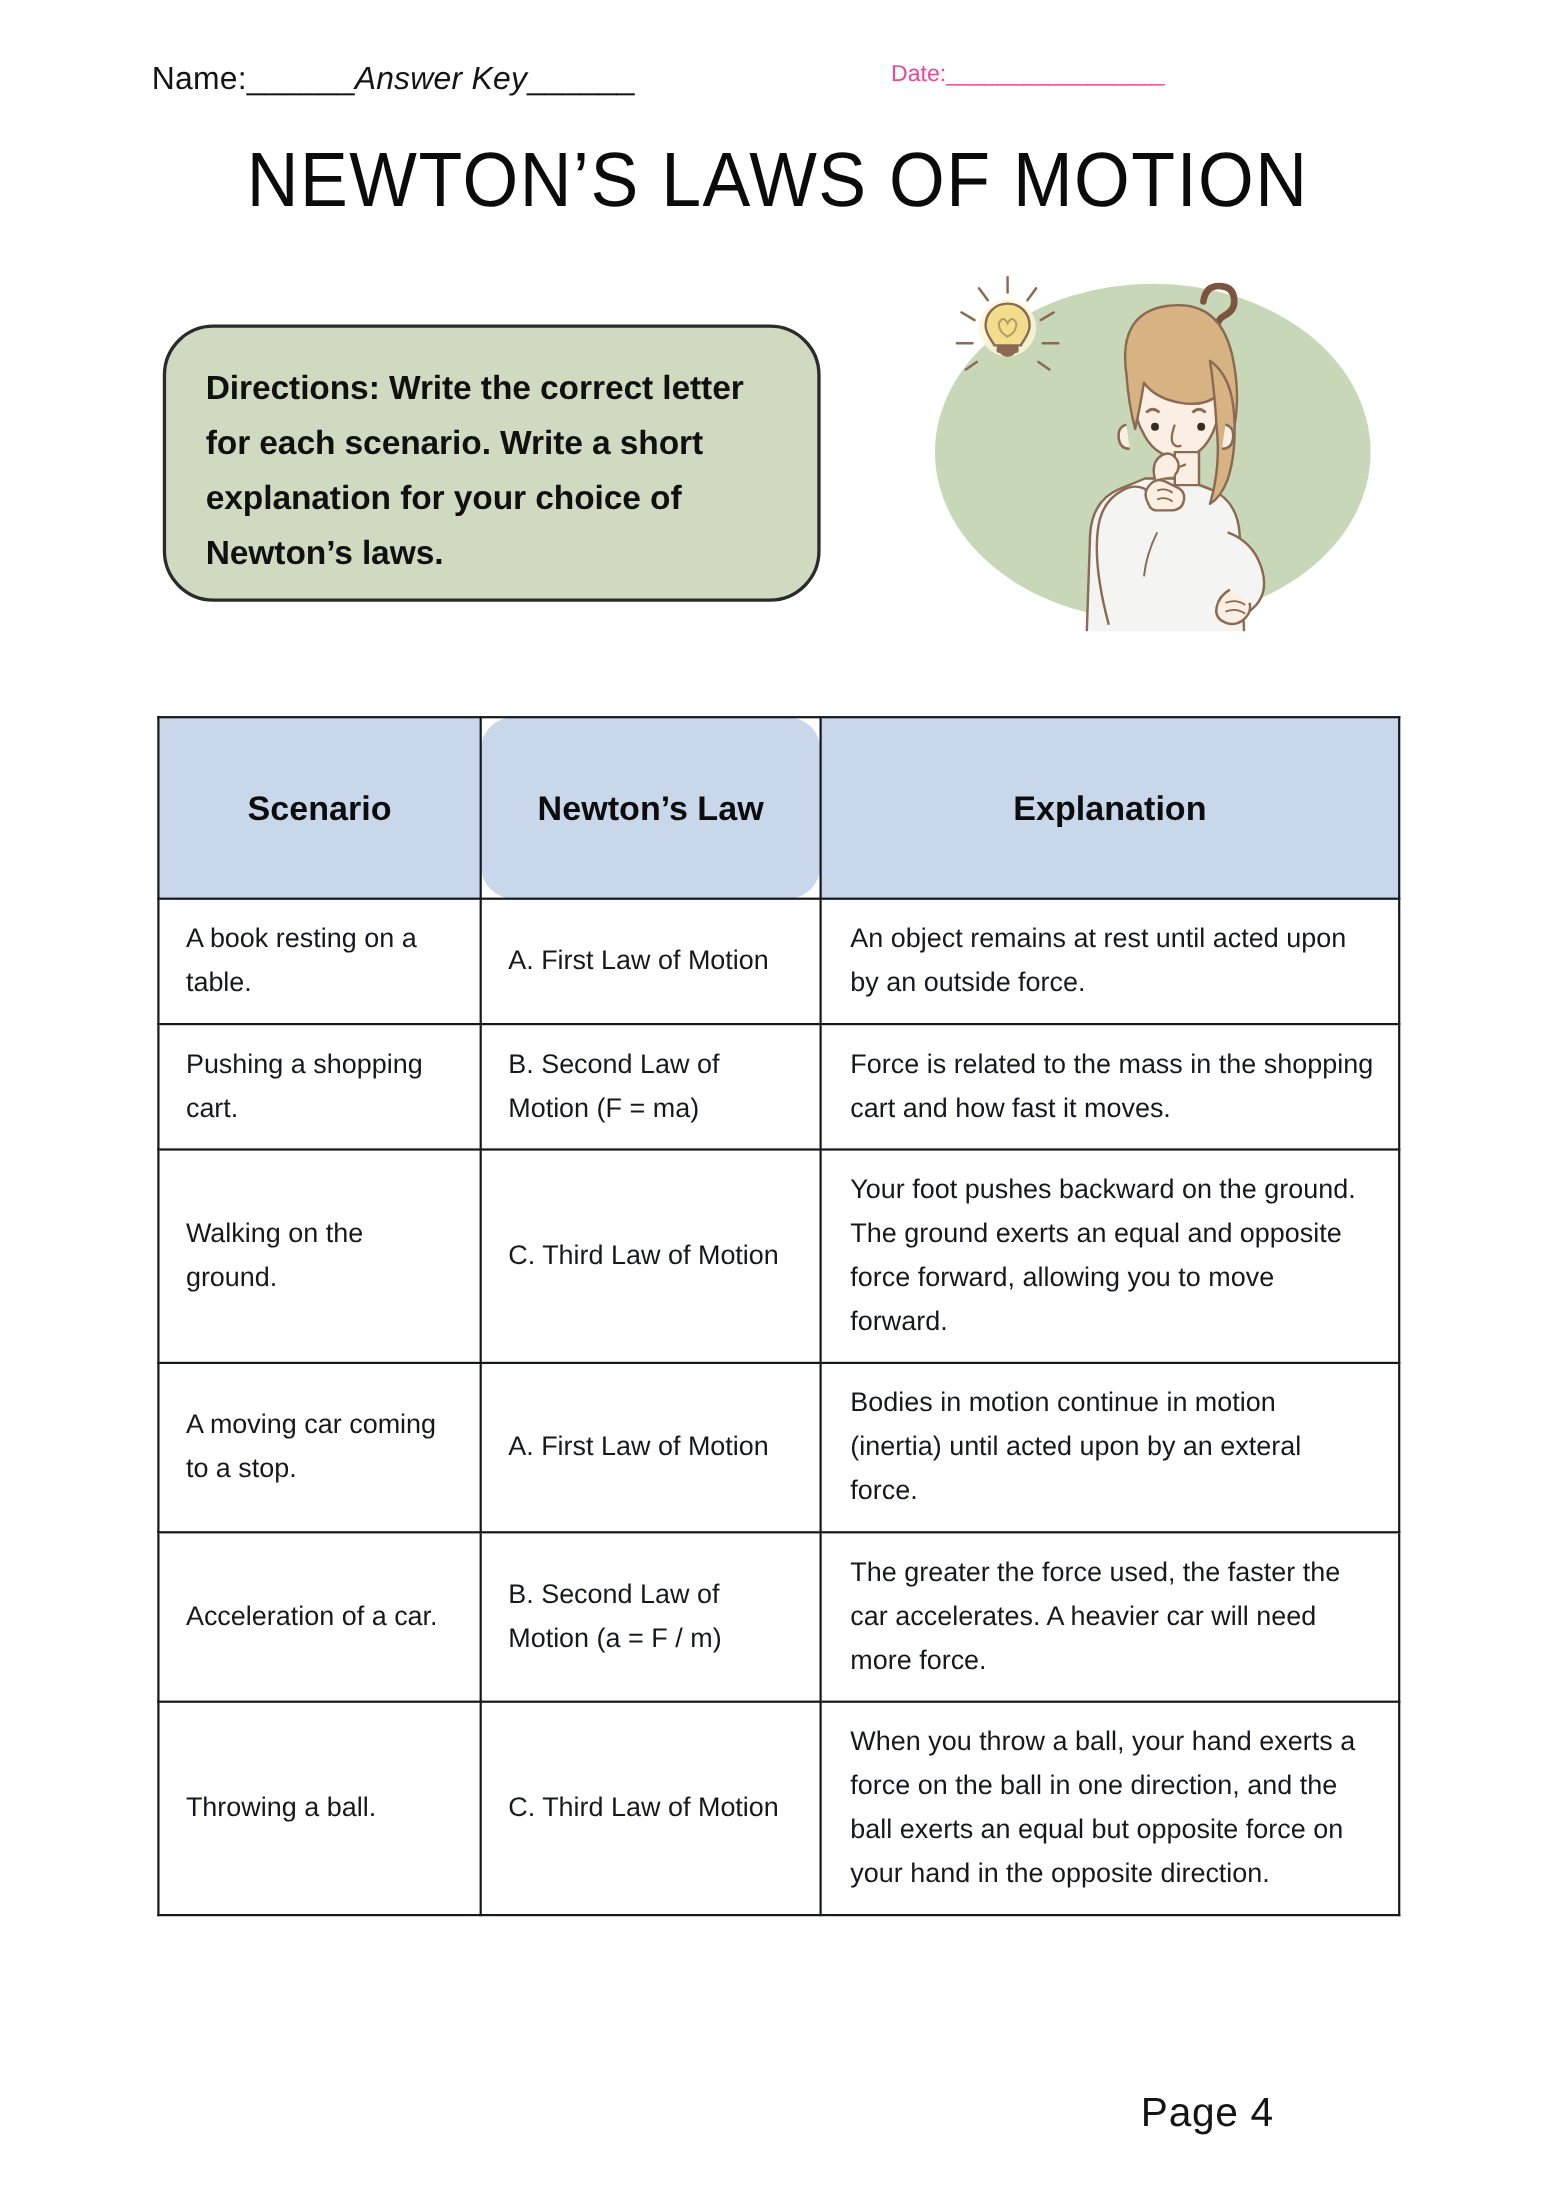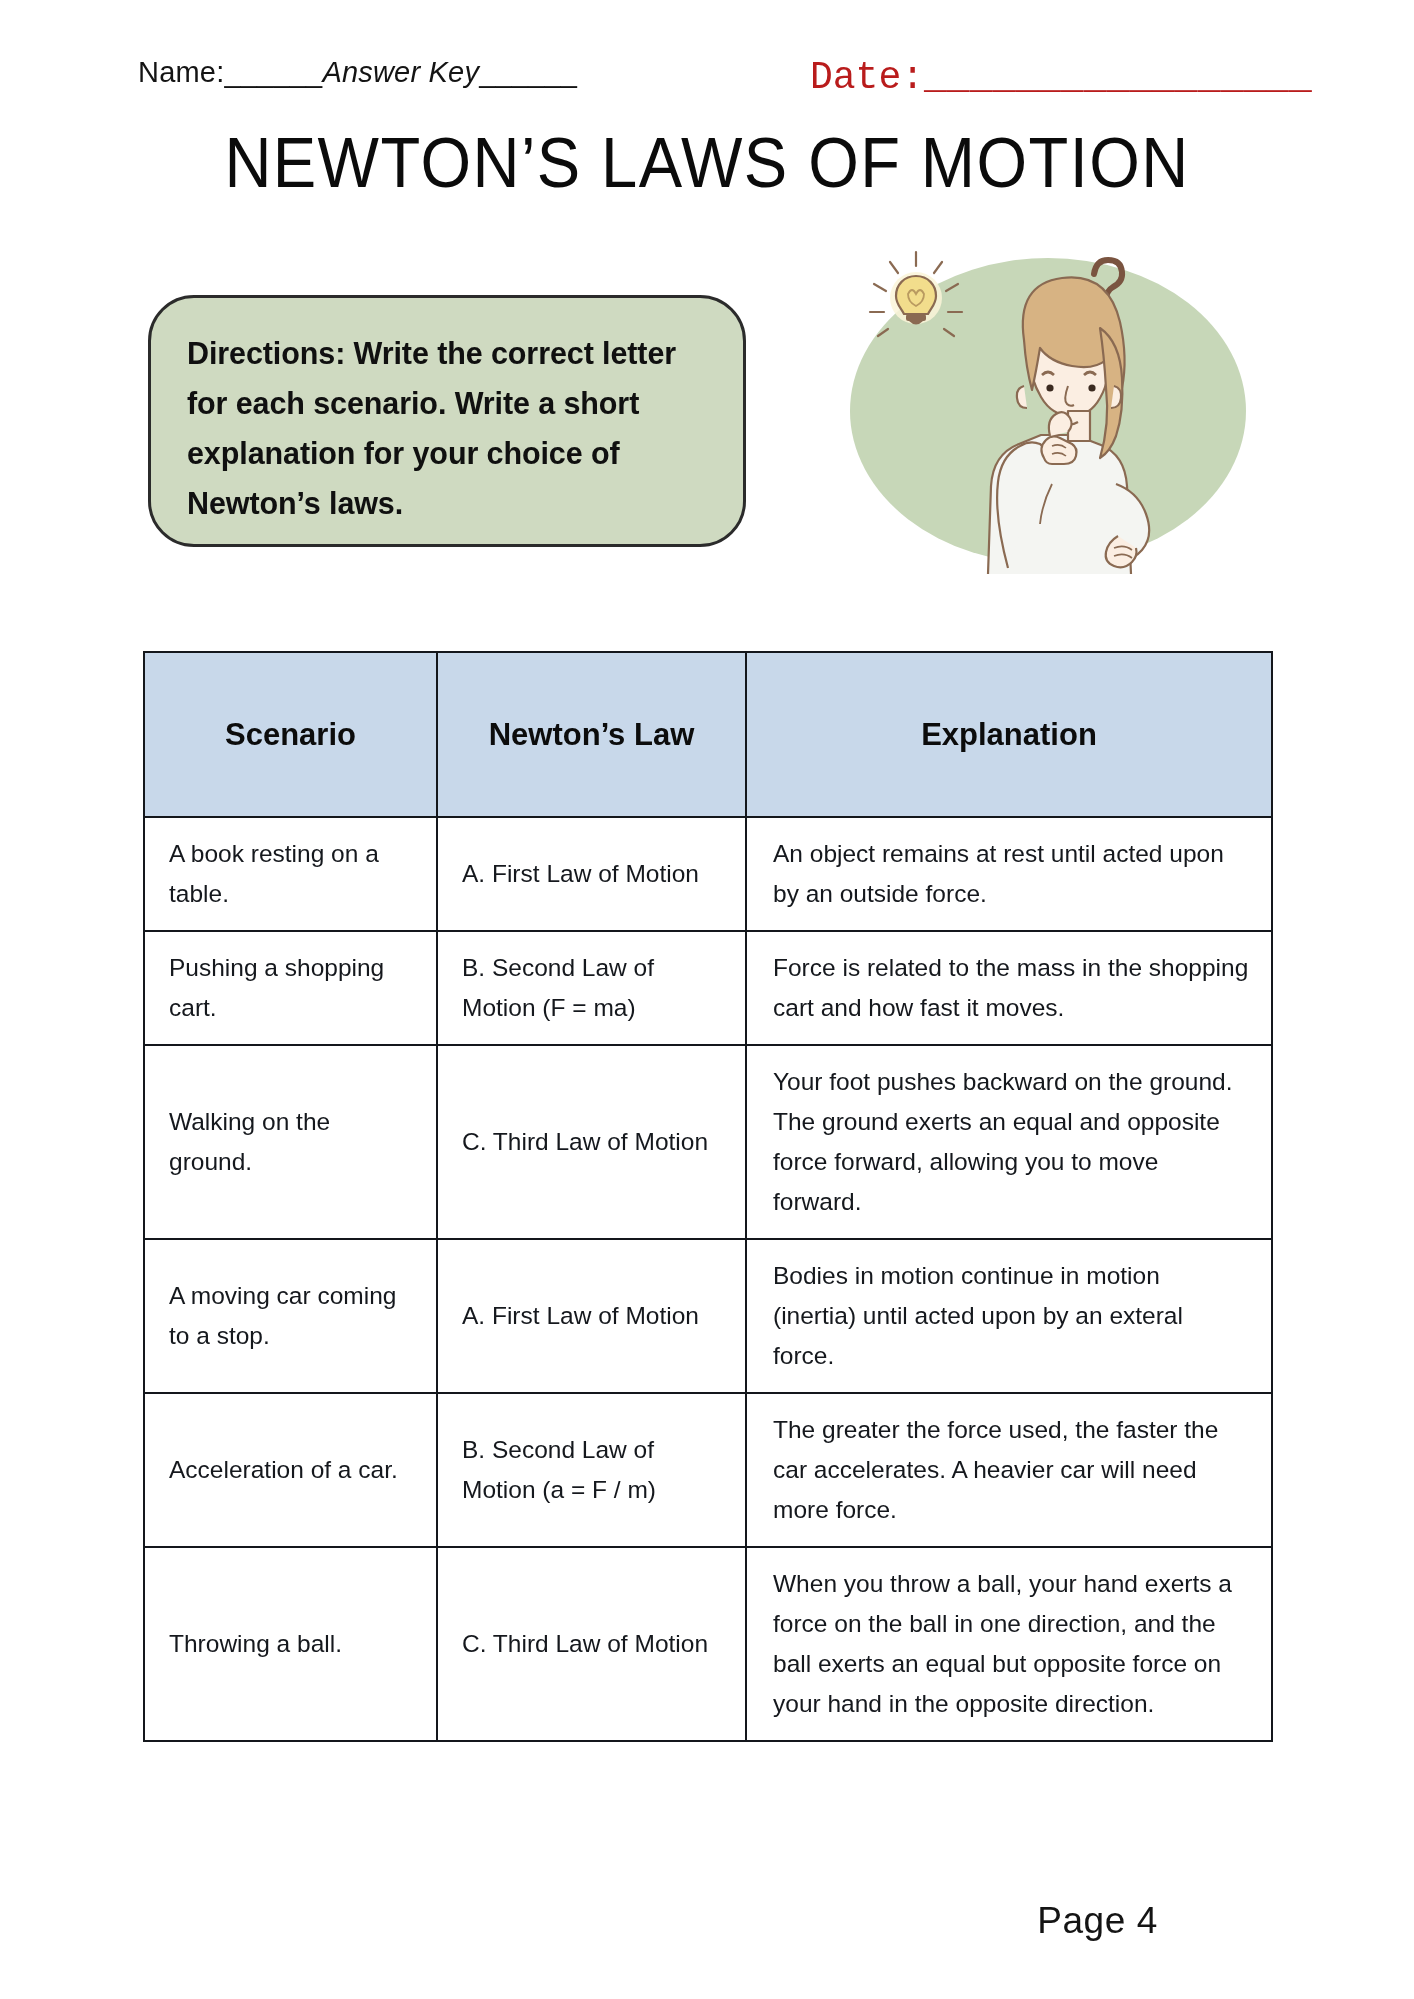--- a/index.html
+++ b/index.html
@@ -35,24 +35,23 @@
   }
   .name-label { font-weight: 400; }
   .name-fill {
     font-style: italic;
     font-weight: 400;
   }
   .date-block {
     position: absolute;
     left: 810px;
     top: 0;
-    font-size: 38px;
+    font-size: 21px;
     white-space: nowrap;
-    color: #b91c1c;
-    font-family: Liberation Mono, monospace;
+    color: #ec4899;
   }
 
   
   .page-title {
     position: absolute;
     left: 0;
     top: 125px;
     width: 1414px;
     text-align: center;
     font-family: "Liberation Sans Narrow", "Liberation Sans", sans-serif;
@@ -131,21 +130,21 @@
     height: 165px;
     font-size: 31px;
     font-weight: 700;
     color: #0c0c0c;
     text-align: center;
     line-height: 48px;
     padding: 6px 10px;
     margin-top: 40px;
   }
   .col-scenario { width: 293px; }
-  .col-law      { width: 309px; }
+  .col-law      { width: 309px; border-radius: 30px; }
   .col-expl     { width: 526px; }
 
   .worksheet-table tbody td {
     font-size: 24.5px;
     line-height: 40px;
     color: #15181d;
     padding: 16px 22px;
     font-weight: 400;
   }
   .worksheet-table tbody td.c-scenario,

